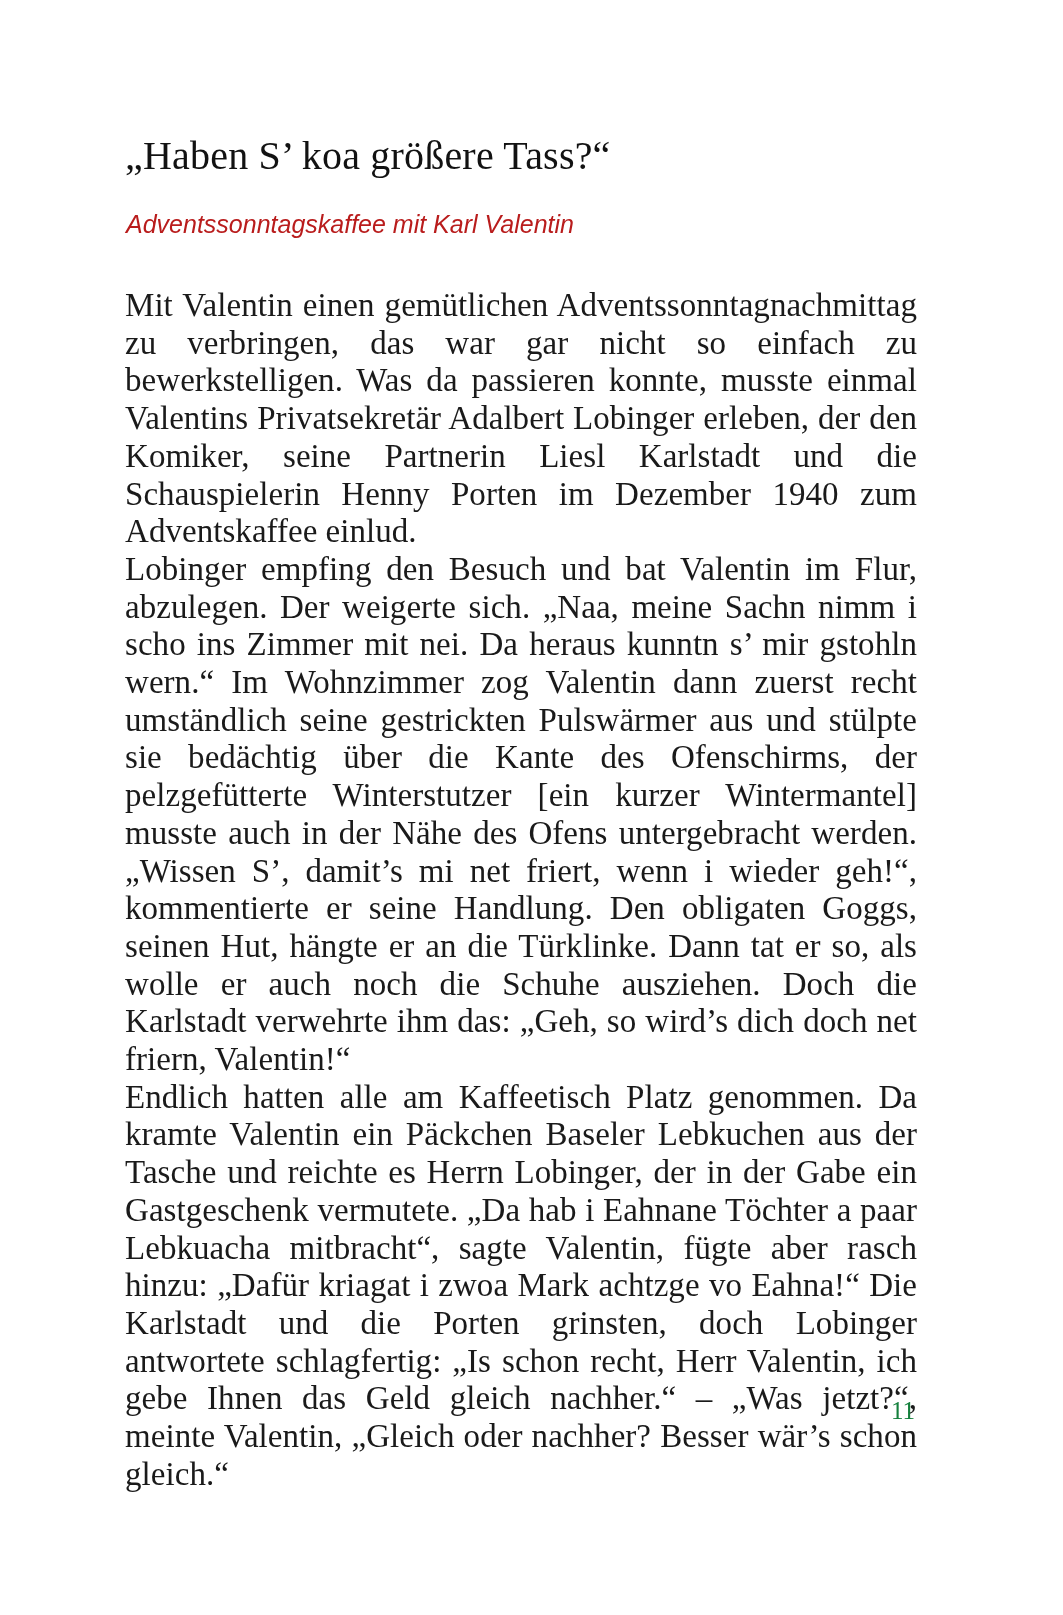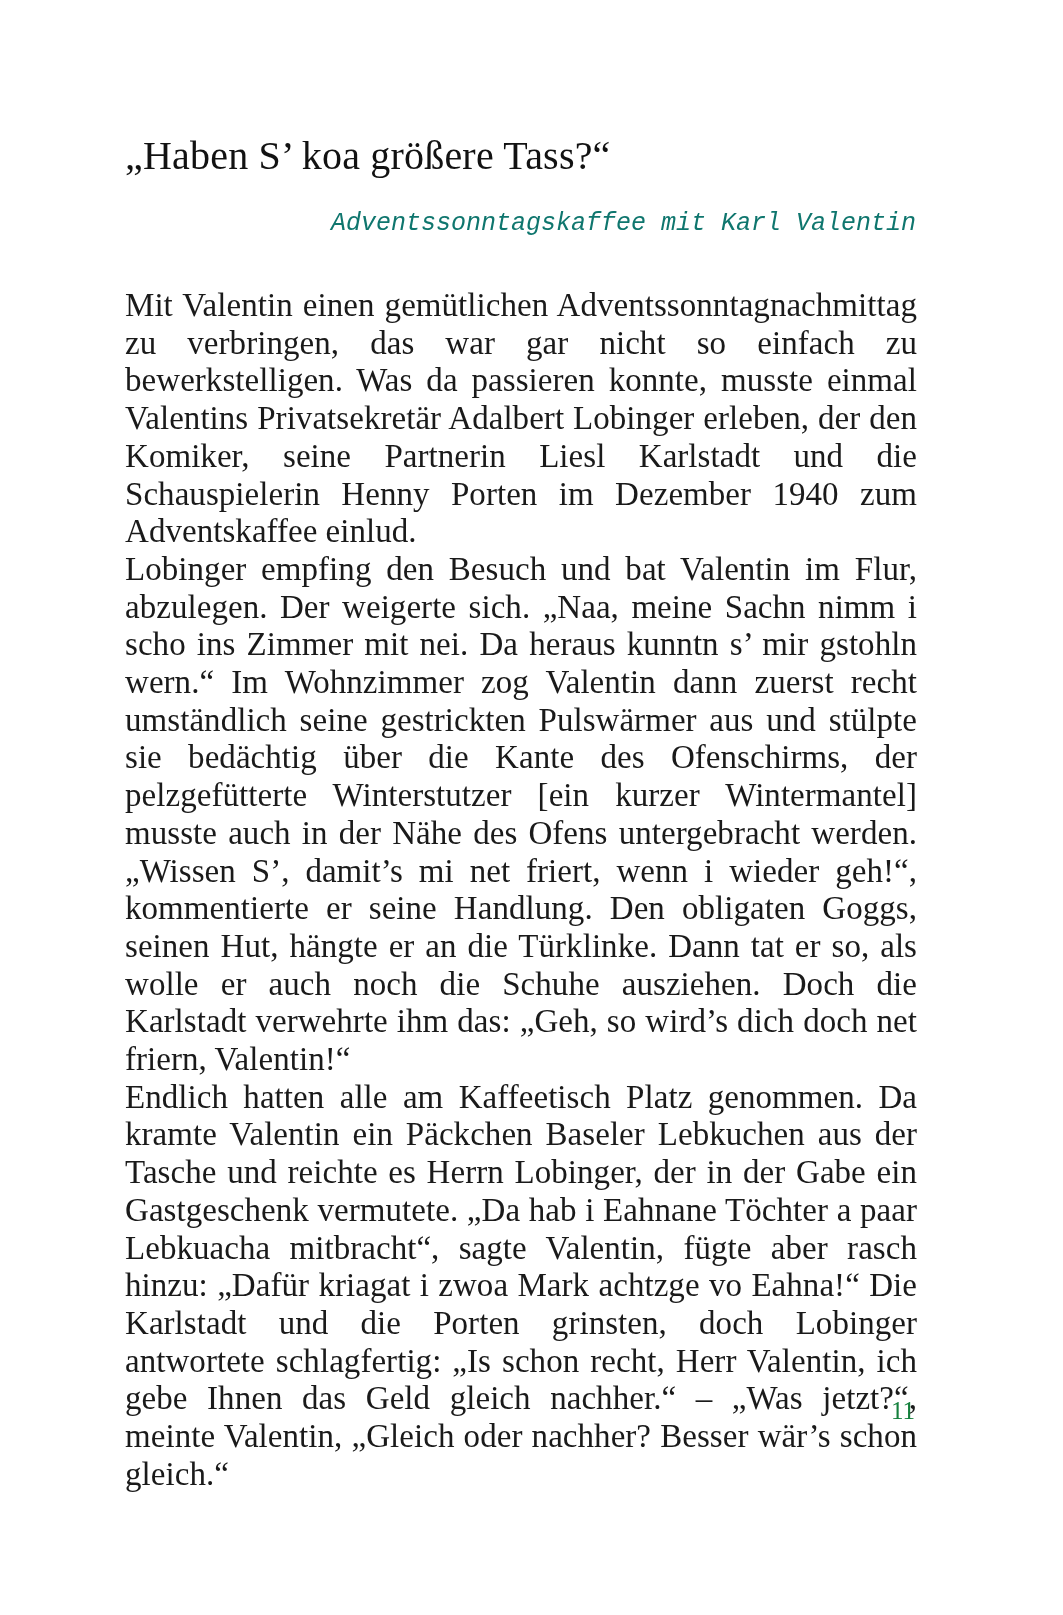--- a/index.html
+++ b/index.html
@@ -49,28 +49,27 @@
     white-space: nowrap;
   }
 
   .chapter-subtitle {
     margin: 0;
     padding: 0;
     position: absolute;
     left: 1px;
     top: 208px;
     width: 790px;
-    font-family: Liberation Mono, monospace;
+    font-family: Liberation Sans, sans-serif;
     font-style: italic;
     font-weight: 400;
     font-size: 25px;
     line-height: 32px;
-    color: #0f766e;
+    color: #b91c1c;
     white-space: nowrap;
-    text-align: right;
   }
 
   .body-copy {
     position: absolute;
     left: 0;
     top: 287px;
     width: 792px;
   }
 
   .body-copy p {

